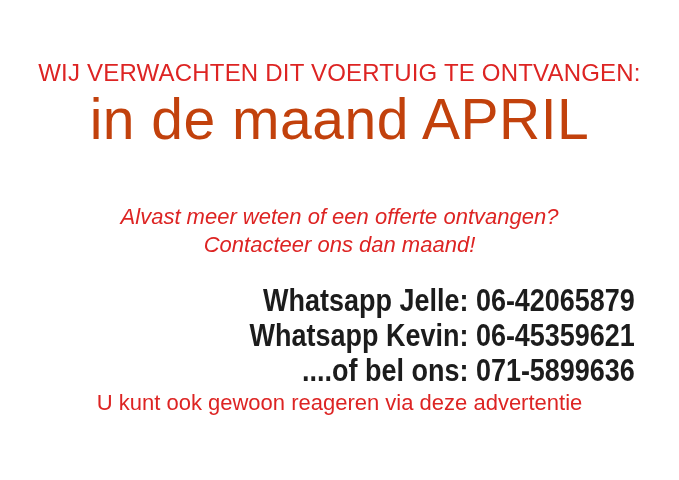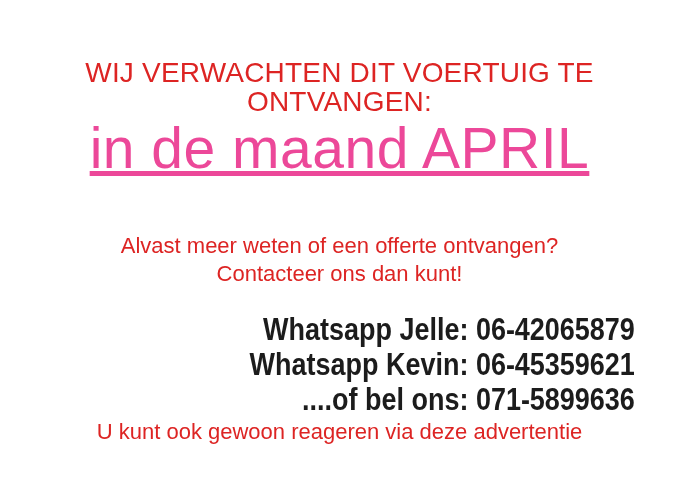--- a/index.html
+++ b/index.html
@@ -11,38 +11,38 @@
     position: relative;
     width: 679px;
     height: 480px;
     background: #ffffff;
     overflow: hidden;
     text-align: center;
     font-family: "Liberation Sans", sans-serif;
   }
   .heading-red {
     margin-top: 58px;
-    font-size: 28px;
+    font-size: 24px;
     line-height: 29px;
     color: #dd2423;
     letter-spacing: 0.2px;
   }
   .heading-main {
     margin-top: 2px;
     font-size: 57px;
     line-height: 60px;
-    color: #ec4899;
+    color: #c2410c;
     letter-spacing: 0.5px;
-    text-decoration: underline;
   }
   .mid-red {
     margin-top: 54px;
     font-size: 22px;
     line-height: 28px;
     color: #dd2423;
+    font-style: italic;
   }
   .contacts {
     margin-top: 24px;
     font-size: 31px;
     line-height: 35px;
     font-weight: bold;
     color: #1c1c1c;
     text-align: right;
   }
   .contact-line {
@@ -60,21 +60,21 @@
 </head>
 <body>
 
 <div class="poster">
   <div class="heading-red">WIJ VERWACHTEN DIT VOERTUIG TE ONTVANGEN:</div>
 
   <div class="heading-main">in de maand APRIL</div>
 
   <div class="mid-red">
     <div>Alvast meer weten of een offerte ontvangen?</div>
-    <div>Contacteer ons dan kunt!</div>
+    <div>Contacteer ons dan maand!</div>
   </div>
 
   <div class="contacts">
     <div class="contact-line">Whatsapp Jelle: 06-42065879</div>
     <div class="contact-line">Whatsapp Kevin: 06-45359621</div>
     <div class="contact-line">....of bel ons: 071-5899636</div>
   </div>
 
   <div class="footer-red">U kunt ook gewoon reageren via deze advertentie</div>
 </div>

